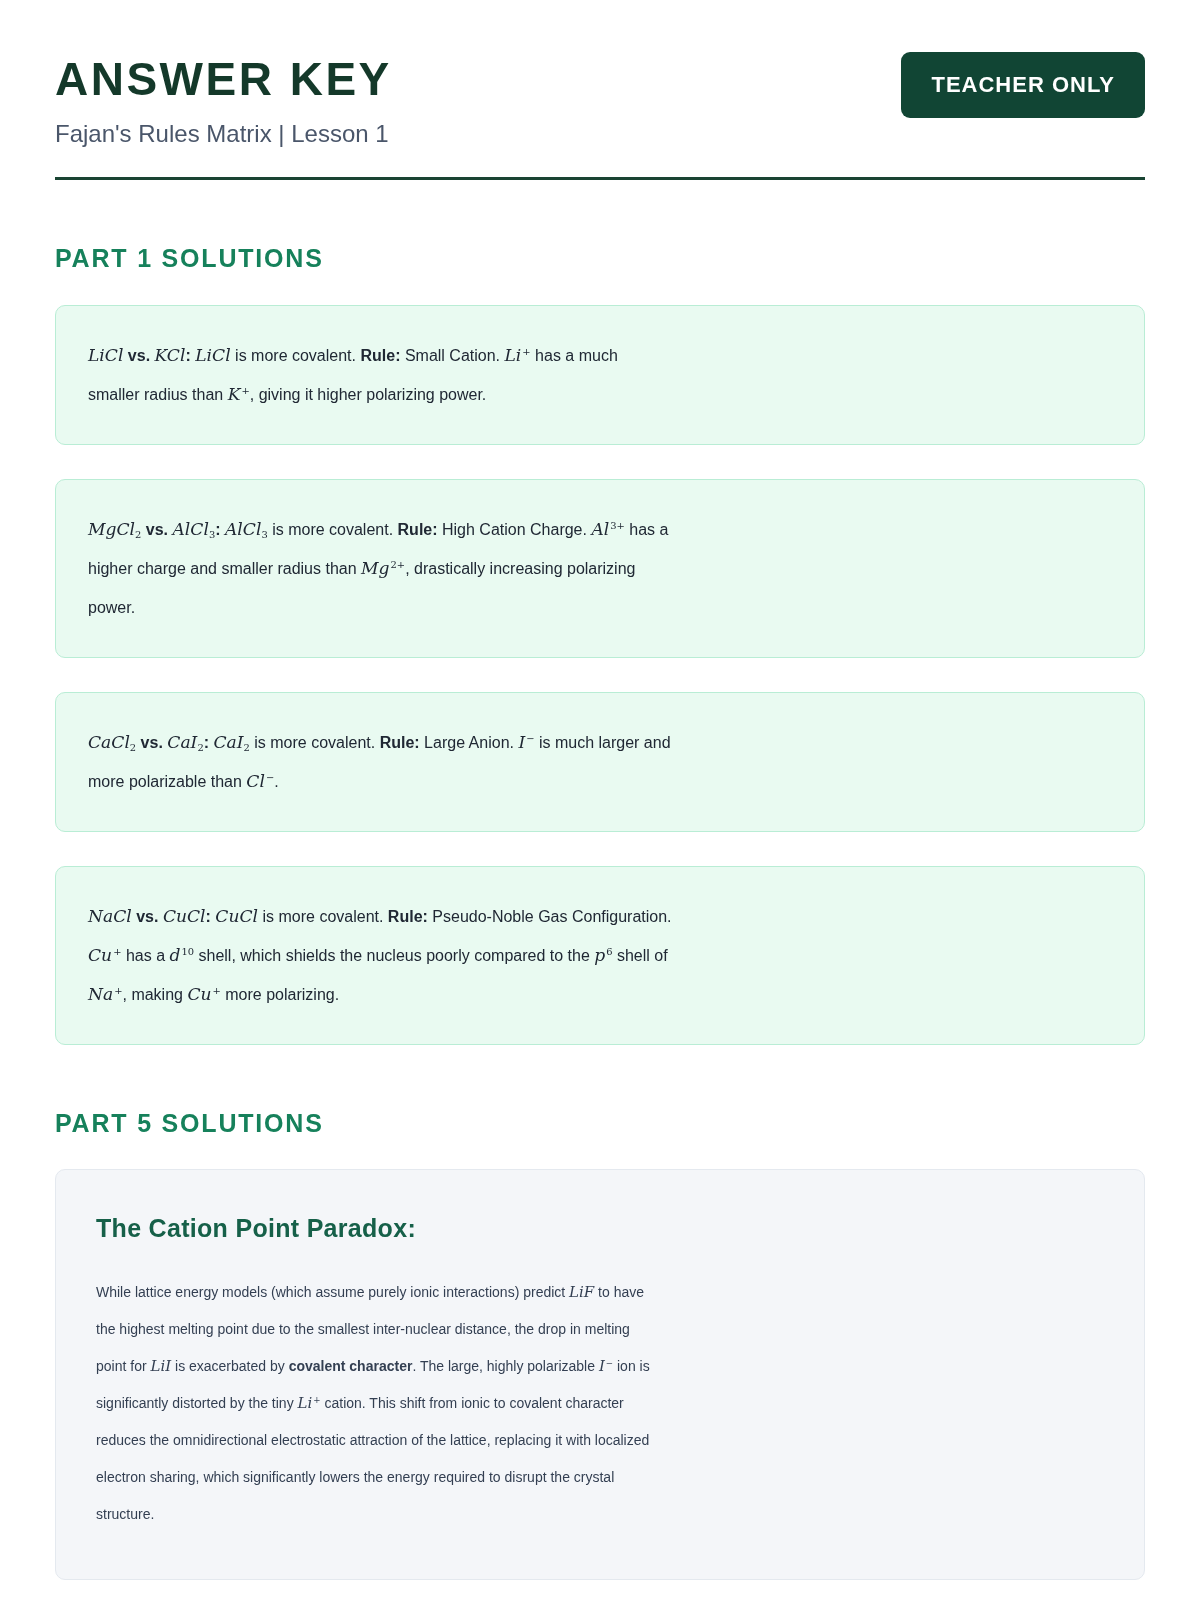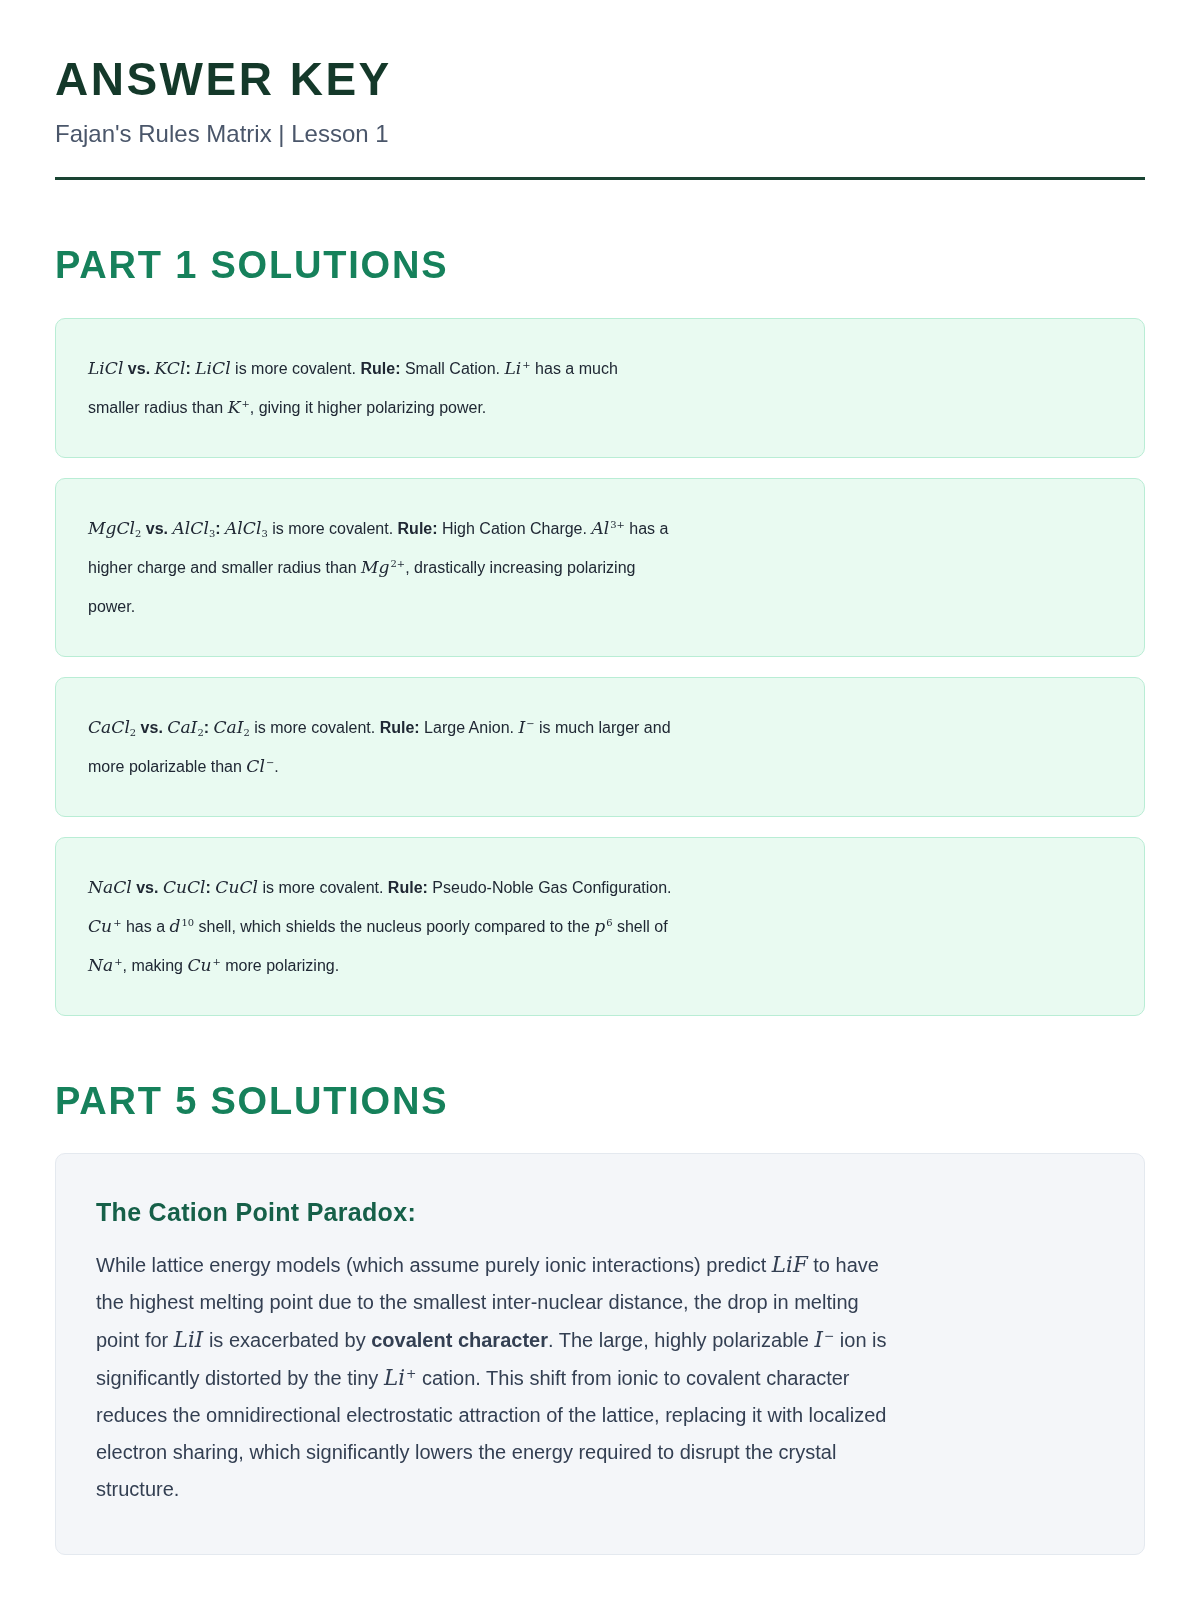--- a/index.html
+++ b/index.html
@@ -23,55 +23,56 @@
 
   
   .title{font-size:46px;font-weight:800;letter-spacing:2.5px;line-height:1.04;color:var(--dark-green);}
   .subtitle{margin-top:16px;font-size:24px;color:var(--subtitle);}
   .badge{position:absolute;top:52px;right:55px;height:66px;display:flex;align-items:center;
          padding:0 30px;background:var(--badge-green);border-radius:9px;
          color:#ffffff;font-size:22px;font-weight:700;letter-spacing:1px;}
   .rule{margin-top:29px;height:3px;background:var(--rule-green);}
 
   
-  .section-heading{font-size:38px;font-weight:800;letter-spacing:1.8px;line-height:1;
+  .section-heading{font-size:25px;font-weight:800;letter-spacing:1.8px;line-height:1;
                    color:var(--section-green);}
   .part1 .section-heading{margin-top:66px;}
   .part2 .section-heading{margin-top:66px;}
 
   
   .answer-card{margin-top:34px;background:var(--mint-bg);border:1px solid var(--mint-border);
                border-radius:10px;padding:30px 32px;font-size:16px;line-height:39px;
                color:var(--text-dark);}
-  .answer-card + .answer-card{margin-top:20px;}
+  .answer-card + .answer-card{margin-top:34px;}
 
   
   .gray-card{margin-top:33px;background:var(--gray-bg);border:1px solid var(--gray-border);
              border-radius:10px;padding:44px 40px 46px 40px;}
   .gray-card h3{font-size:25px;font-weight:700;letter-spacing:0.3px;line-height:28px;
                 color:var(--card-title-green);}
-  .gray-card p{margin-top:20px;font-size:20px;line-height:37px;color:var(--text-slate);}
+  .gray-card p{margin-top:32px;font-size:14px;line-height:37px;color:var(--text-slate);}
   .gray-card p strong{color:var(--text-slate);}
 
   
   .m{font-family:"DejaVu Serif",serif;font-style:italic;font-size:1.07em;}
   .m-sub,.m-sup{font-family:"DejaVu Serif",serif;font-style:normal;font-size:0.62em;
                 position:relative;display:inline-block;line-height:0;}
   .m-sub{top:0.28em;}
   .m-sup{top:-0.55em;margin-left:1px;}
   strong{font-weight:700;}
 </style>
 </head>
 <body>
 
 <div class="page">
 
   <header>
     <h1 class="title">ANSWER KEY</h1>
     <div class="subtitle">Fajan's Rules Matrix | Lesson 1</div>
+    <div class="badge">TEACHER ONLY</div>
   </header>
 
   <div class="rule"></div>
 
   <section class="part1">
     <h2 class="section-heading">PART 1 SOLUTIONS</h2>
 
     <div class="answer-card"><span class="m">LiCl</span><strong> vs. </strong><span class="m">KCl</span><strong>:</strong><span> </span><span class="m">LiCl</span><span> is more covalent. </span><strong>Rule:</strong><span> Small Cation. </span><span class="m">Li</span><span class="m-sup">+</span><span> has a much</span><br><span>smaller radius than </span><span class="m">K</span><span class="m-sup">+</span><span>, giving it higher polarizing power.</span></div>
 
     <div class="answer-card"><span class="m">MgCl</span><span class="m-sub">2</span><strong> vs. </strong><span class="m">AlCl</span><span class="m-sub">3</span><strong>:</strong><span> </span><span class="m">AlCl</span><span class="m-sub">3</span><span> is more covalent. </span><strong>Rule:</strong><span> High Cation Charge. </span><span class="m">Al</span><span class="m-sup">3+</span><span> has a</span><br><span>higher charge and smaller radius than </span><span class="m">Mg</span><span class="m-sup">2+</span><span>, drastically increasing polarizing</span><br><span>power.</span></div>

